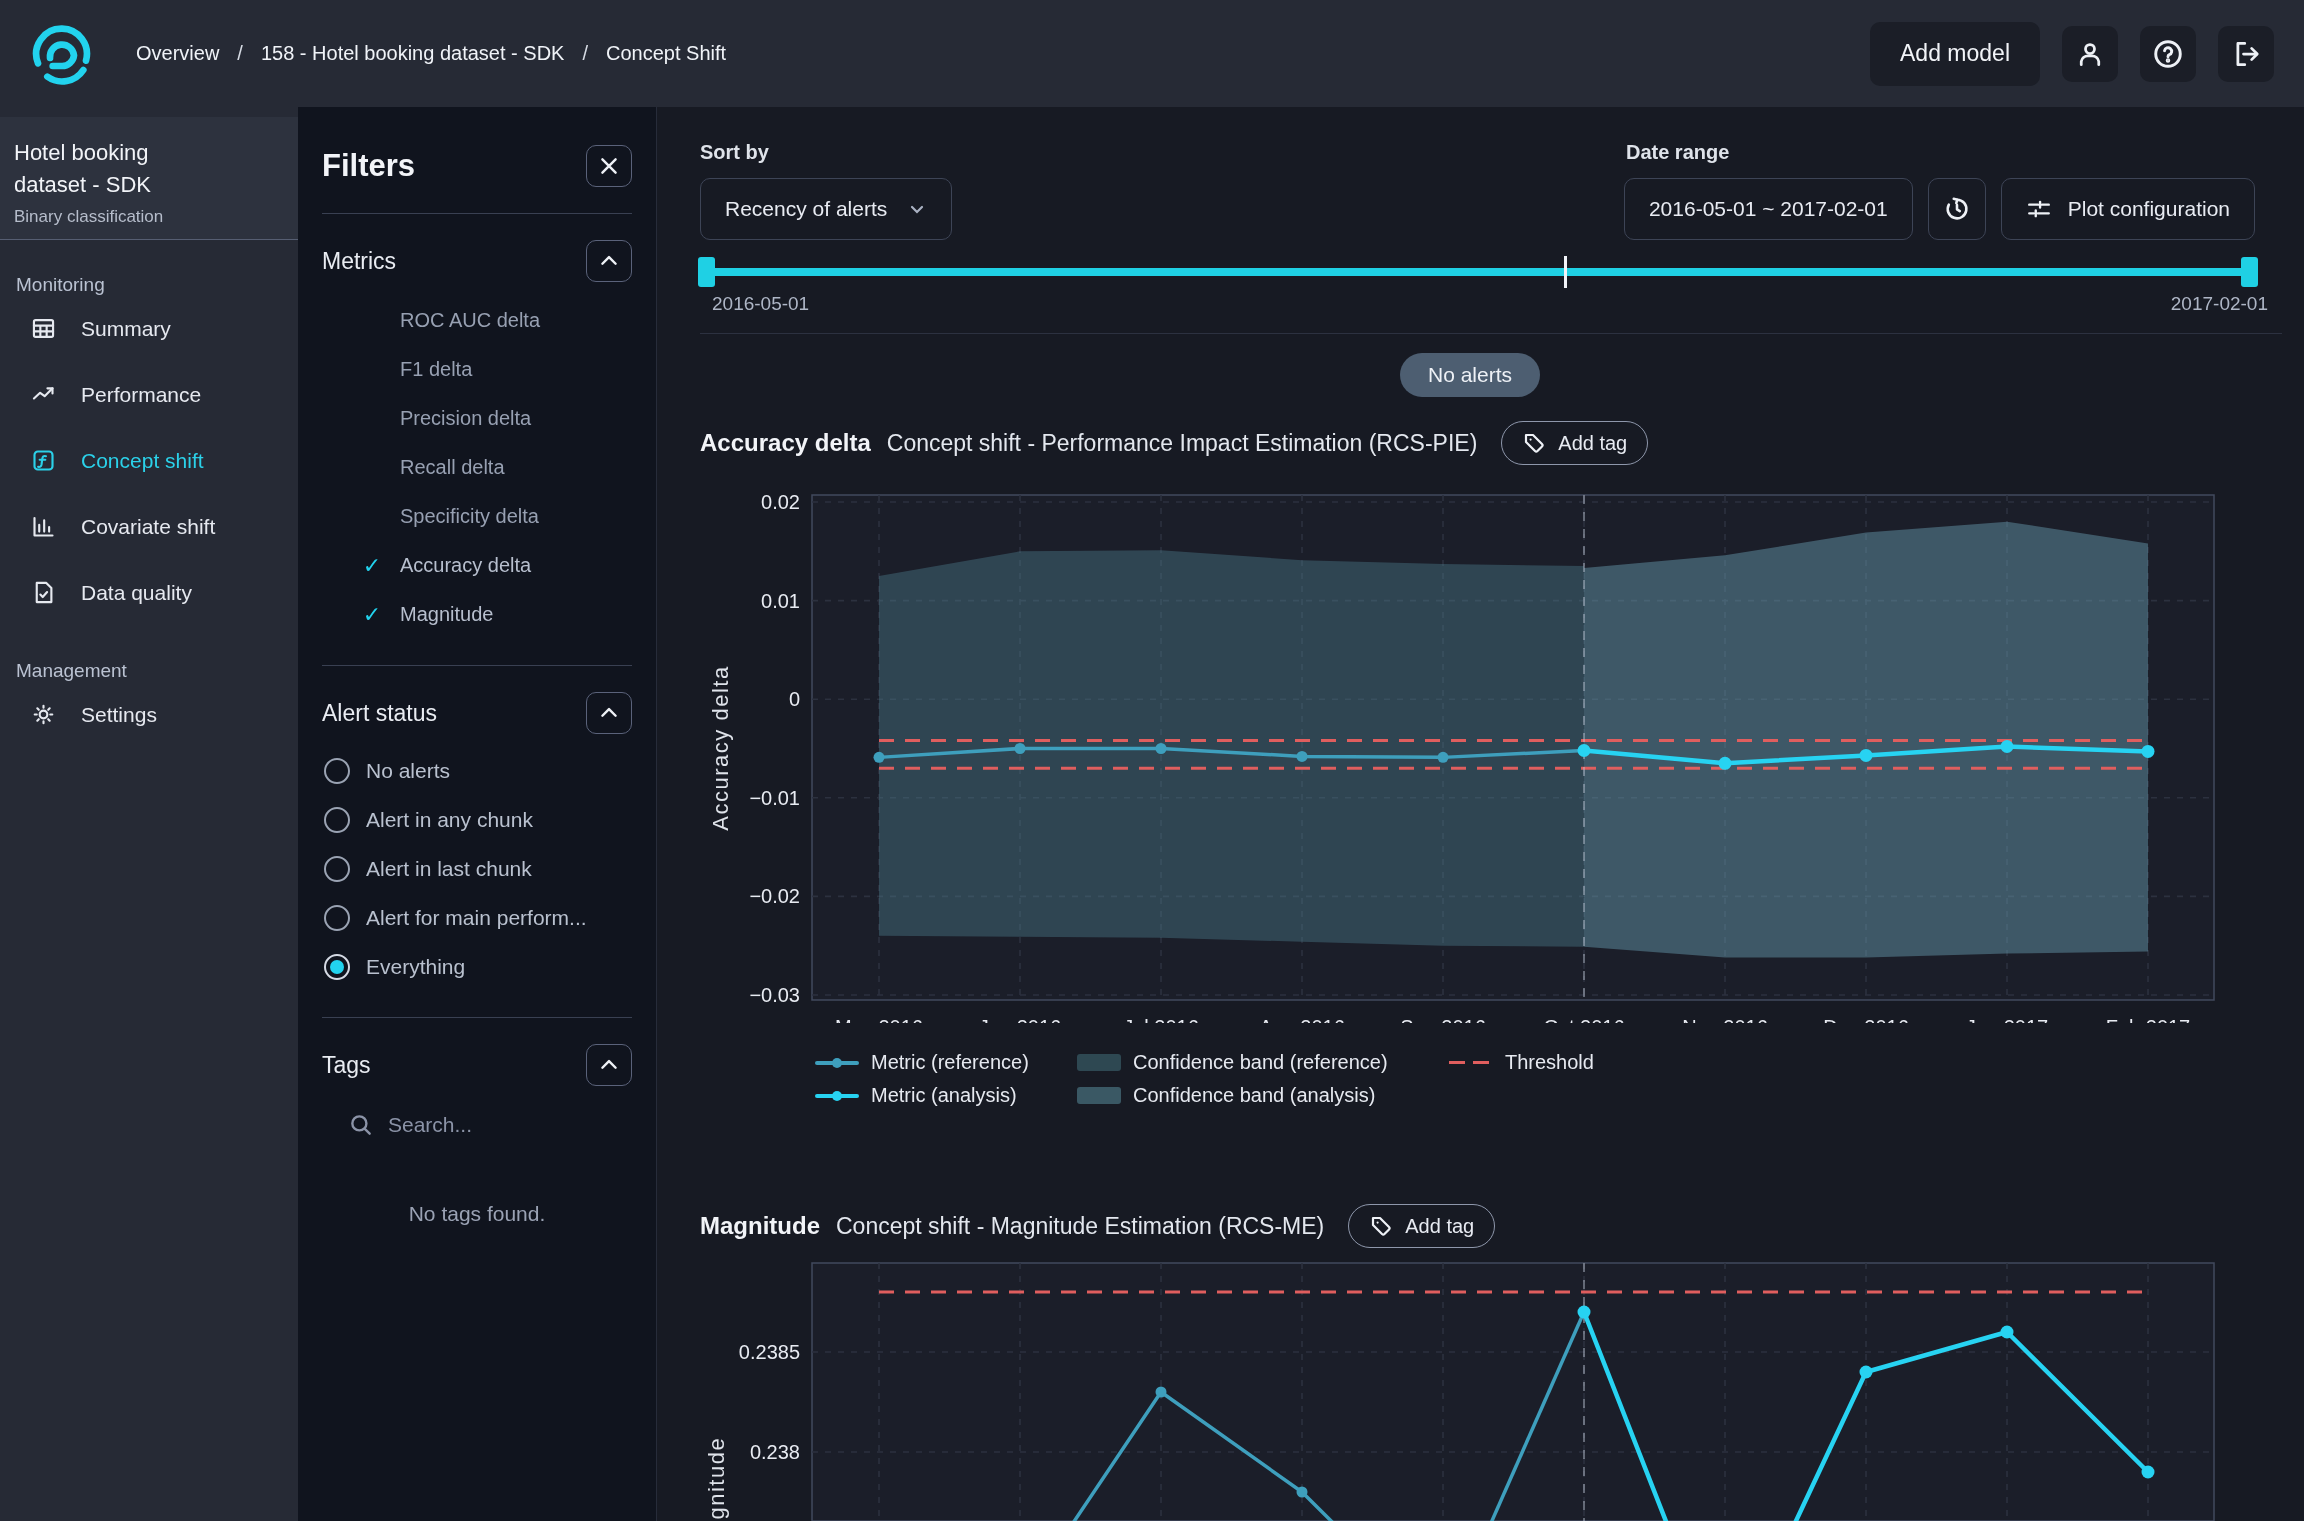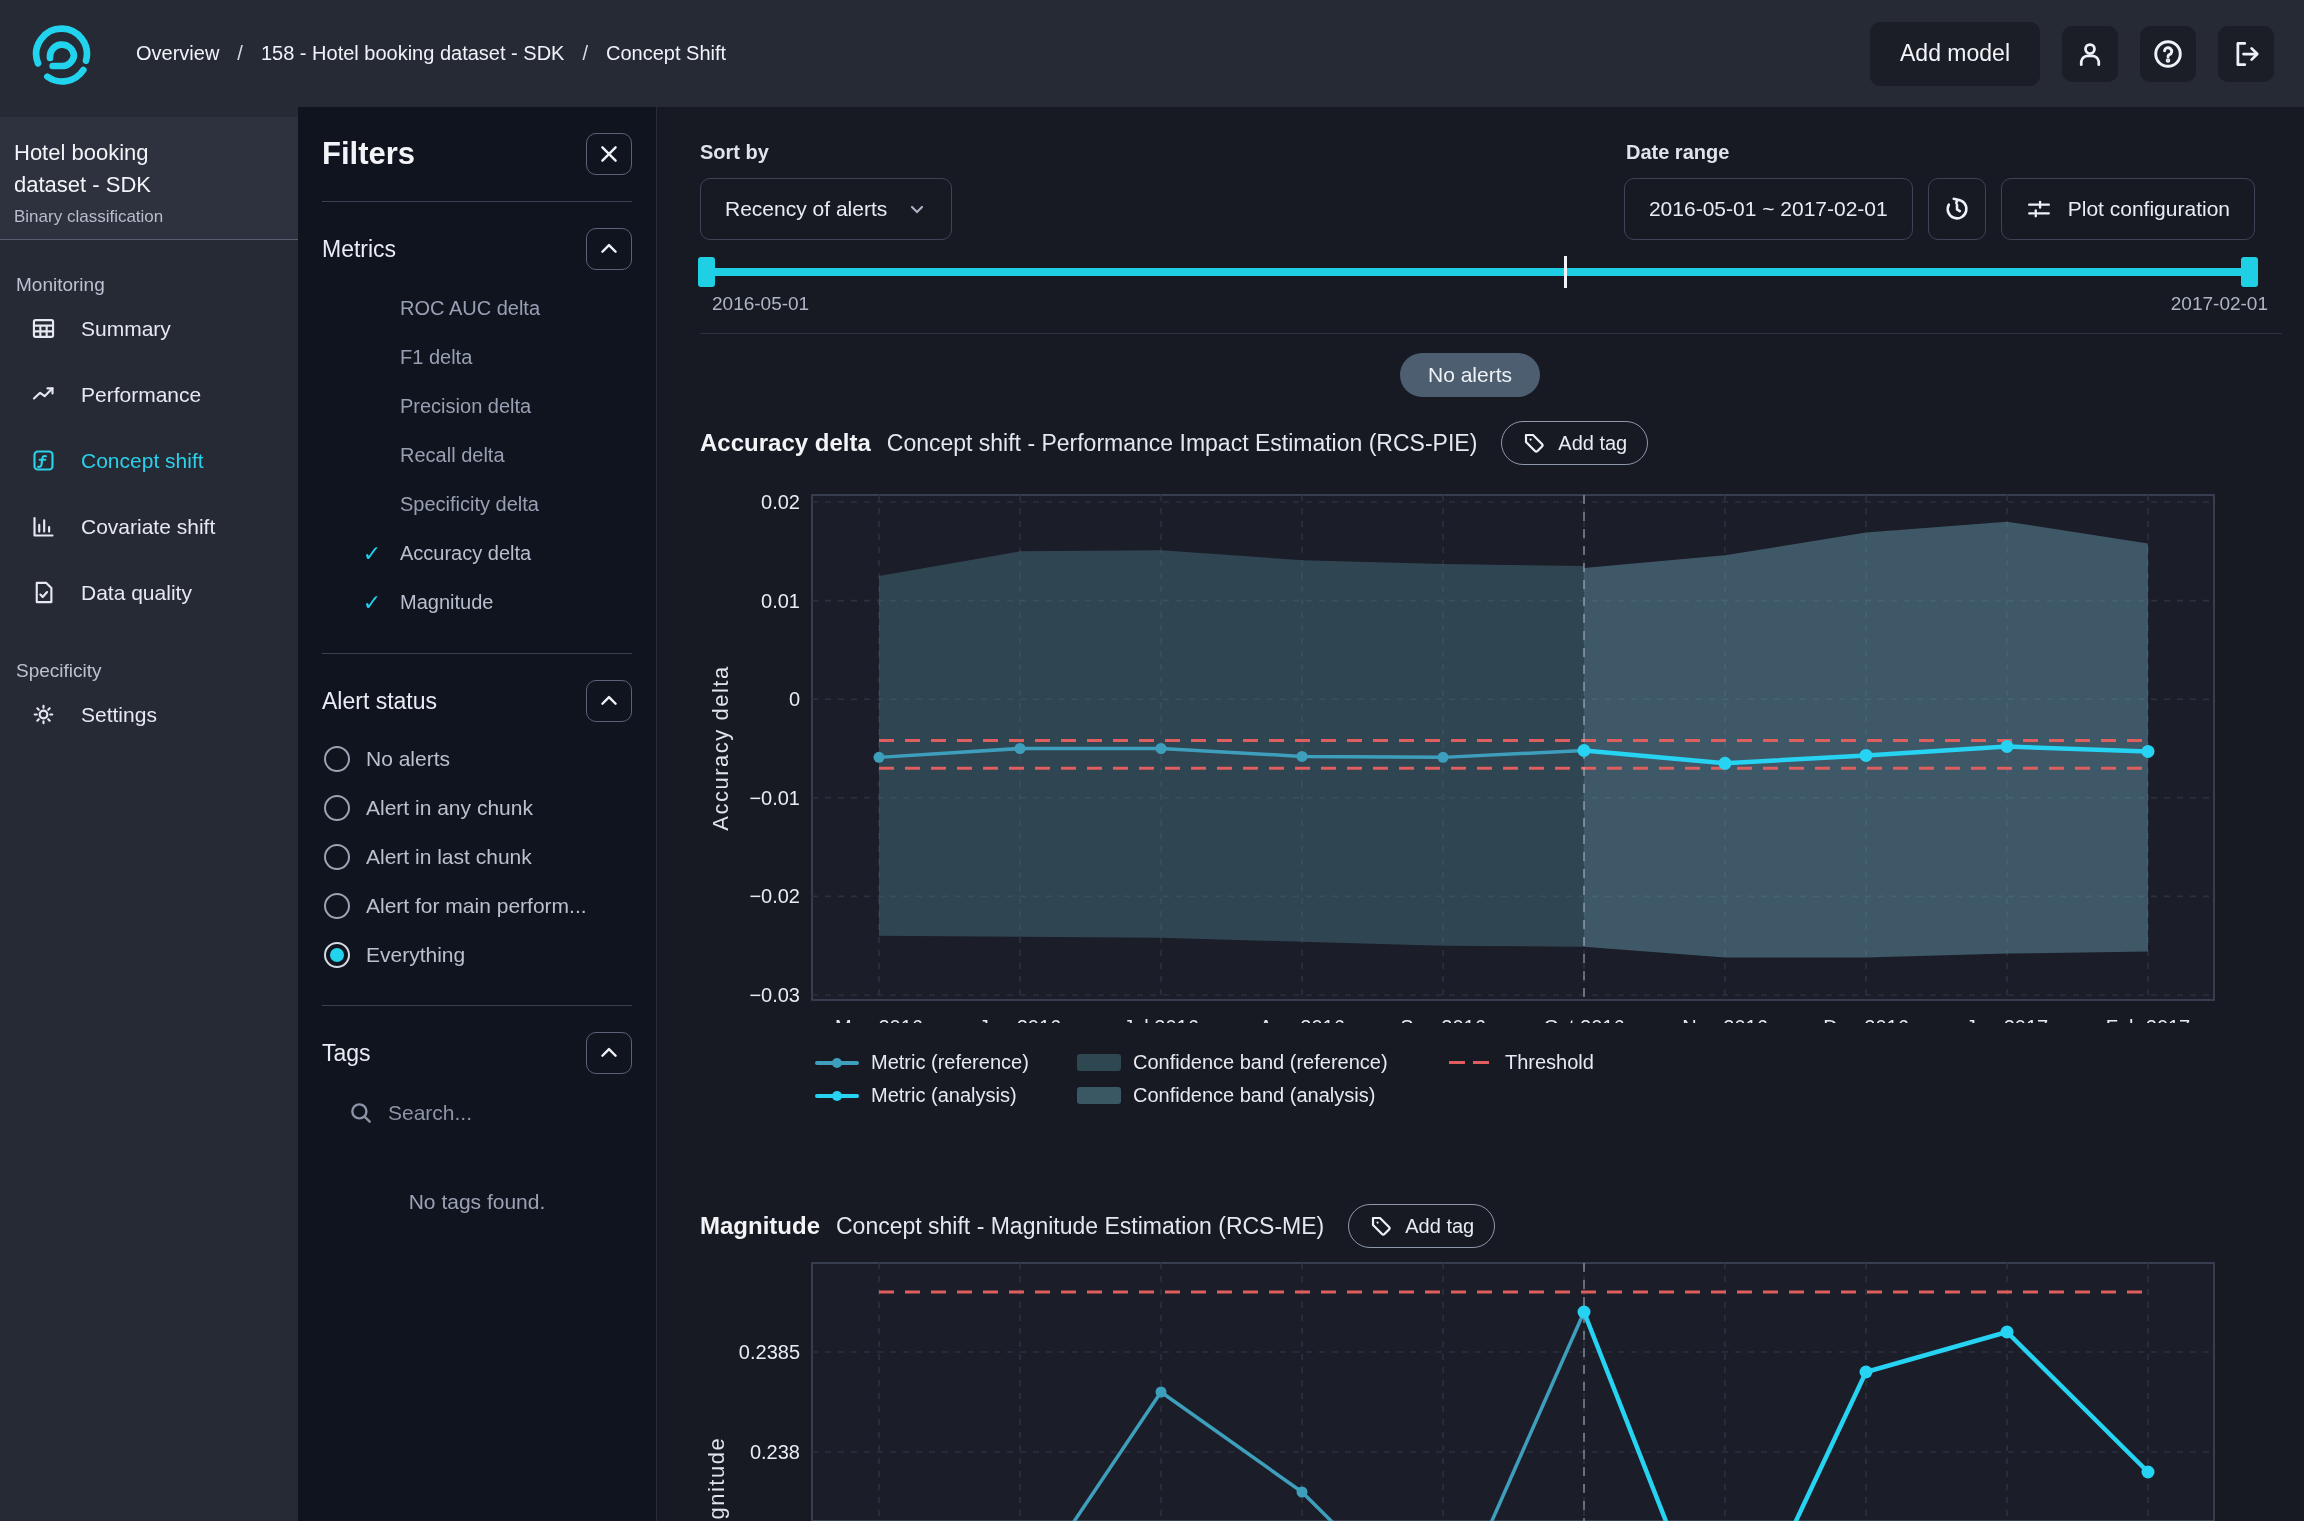--- a/index.html
+++ b/index.html
@@ -35,21 +35,21 @@
   .side-item { display:flex; align-items:center; gap:24px; height:66px; padding-left:30px;
     font-size:21px; color:#e6e9f0; cursor:pointer; }
   .side-item svg { flex:0 0 auto; }
   .side-item.active { color:#2bd1e9; }
   .side-item.active svg { stroke:#2bd1e9; }
   .side-item svg { stroke:#e6e9f0; }
 
   
   .filters { position:absolute; top:107px; left:298px; width:359px; bottom:0;
     background:#10141e; border-right:1px solid #272c3a; padding:26px 24px; }
-  .filters-header { display:flex; align-items:center; justify-content:space-between; }
+  .filters-header { display:flex; align-items:center; justify-content:space-between;margin-top:12px; }
   .filters-title { font-size:31px; font-weight:bold; color:#f2f4f8; }
   .sq-btn { width:46px; height:42px; background:none; border:1px solid #5a627a; border-radius:10px;
     display:flex; align-items:center; justify-content:center; cursor:pointer; }
   .filters hr { border:none; border-top:1px solid #394052; margin:26px 0; }
   .fsection-head { display:flex; align-items:center; justify-content:space-between; }
   .fsection-title { font-size:23px; color:#e9ecf2; }
   .metric-item { display:flex; align-items:center; gap:14px; padding-left:36px; height:49px;
     font-size:20px; color:#97a0b2; cursor:pointer; }
   .metric-item.checked { color:#b7bfce; }
   .metric-check { width:28px; text-align:center; font-size:22px; color:#22d3ee; }
@@ -199,21 +199,21 @@
         </svg>
         <span>Covariate shift</span>
       </div>
       <div class="side-item">
         <svg width="27" height="27" viewBox="0 0 24 24" fill="none" stroke-width="1.9" stroke-linecap="round" stroke-linejoin="round" stroke="currentColor">
           <path d="M6 3.5 H14.5 L19 8 V20.5 H6 Z"></path>
           <path d="M9.2 13.8 L11.3 16 L15.2 11.6"></path>
         </svg>
         <span>Data quality</span>
       </div>
-      <div class="side-section-label">Specificity</div>
+      <div class="side-section-label">Management</div>
       <div class="side-item">
         <svg width="27" height="27" viewBox="0 0 24 24" fill="none" stroke-width="1.9" stroke-linecap="round" stroke-linejoin="round" stroke="currentColor">
           <circle cx="12" cy="12" r="3.4"></circle>
           <path d="M12 4.2 V6 M12 18 V19.8 M4.2 12 H6 M18 12 H19.8 M6.5 6.5 L7.8 7.8 M16.2 16.2 L17.5 17.5 M17.5 6.5 L16.2 7.8 M7.8 16.2 L6.5 17.5"></path>
         </svg>
         <span>Settings</span>
       </div>
     </div>
 </aside>
 

